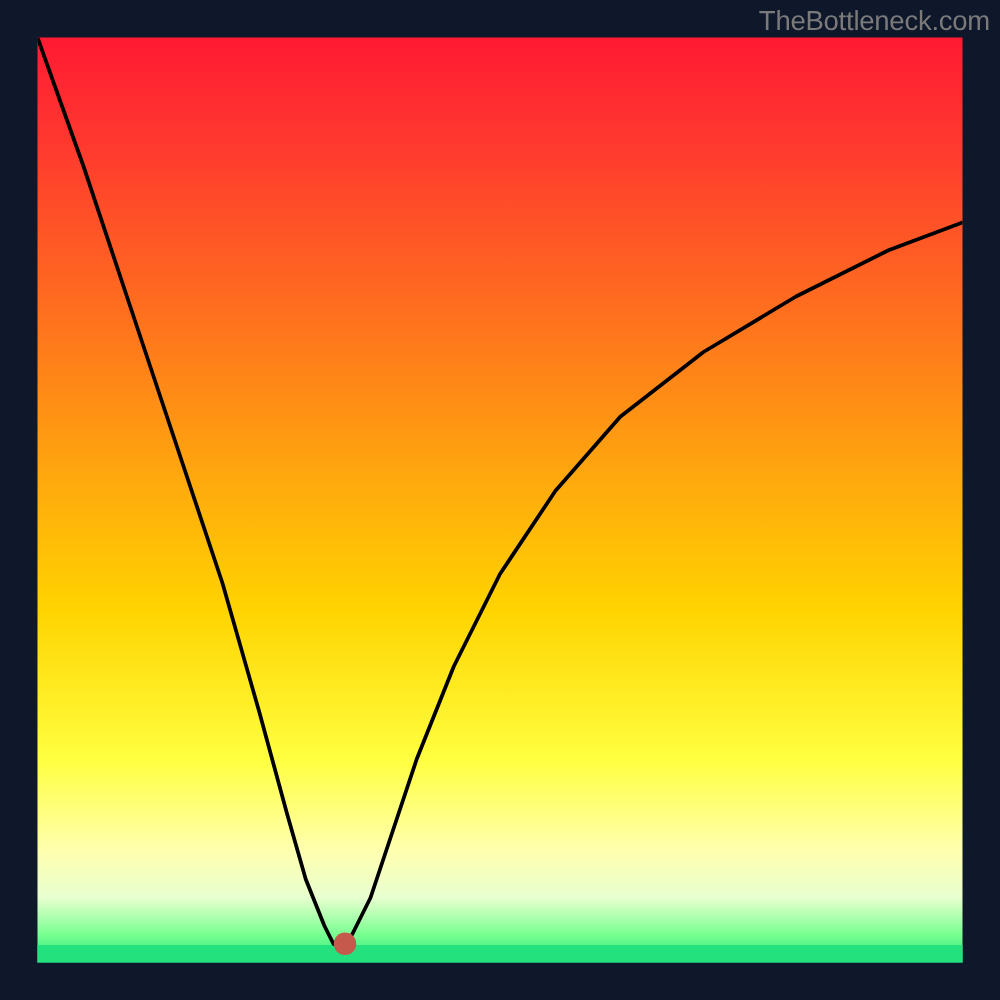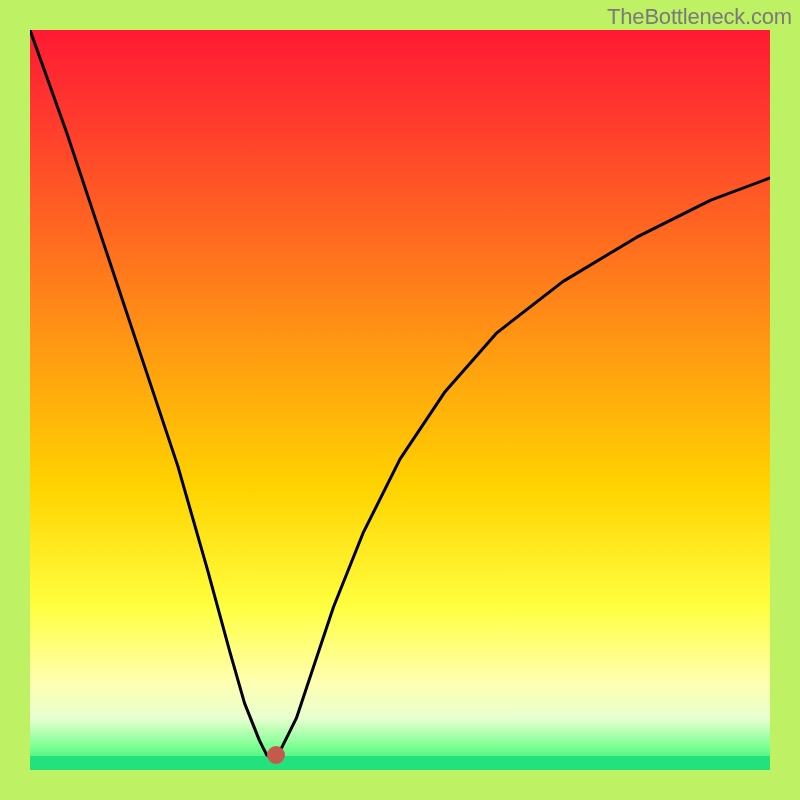--- a/index.html
+++ b/index.html
@@ -9,21 +9,21 @@
     height: 800px;
     background: #000;
     overflow: hidden;
   }
   .frame {
     position: absolute;
     left: 0;
     top: 0;
     width: 800px;
     height: 800px;
-    background: #bef264;
+    background: #0f172a;
   }
   .plot-area {
     position: absolute;
     left: 30px;
     top: 30px;
     width: 740px;
     height: 740px;
     background: linear-gradient(to bottom,
       #ff1a33 0%,
       #ff3a2e 12%,

